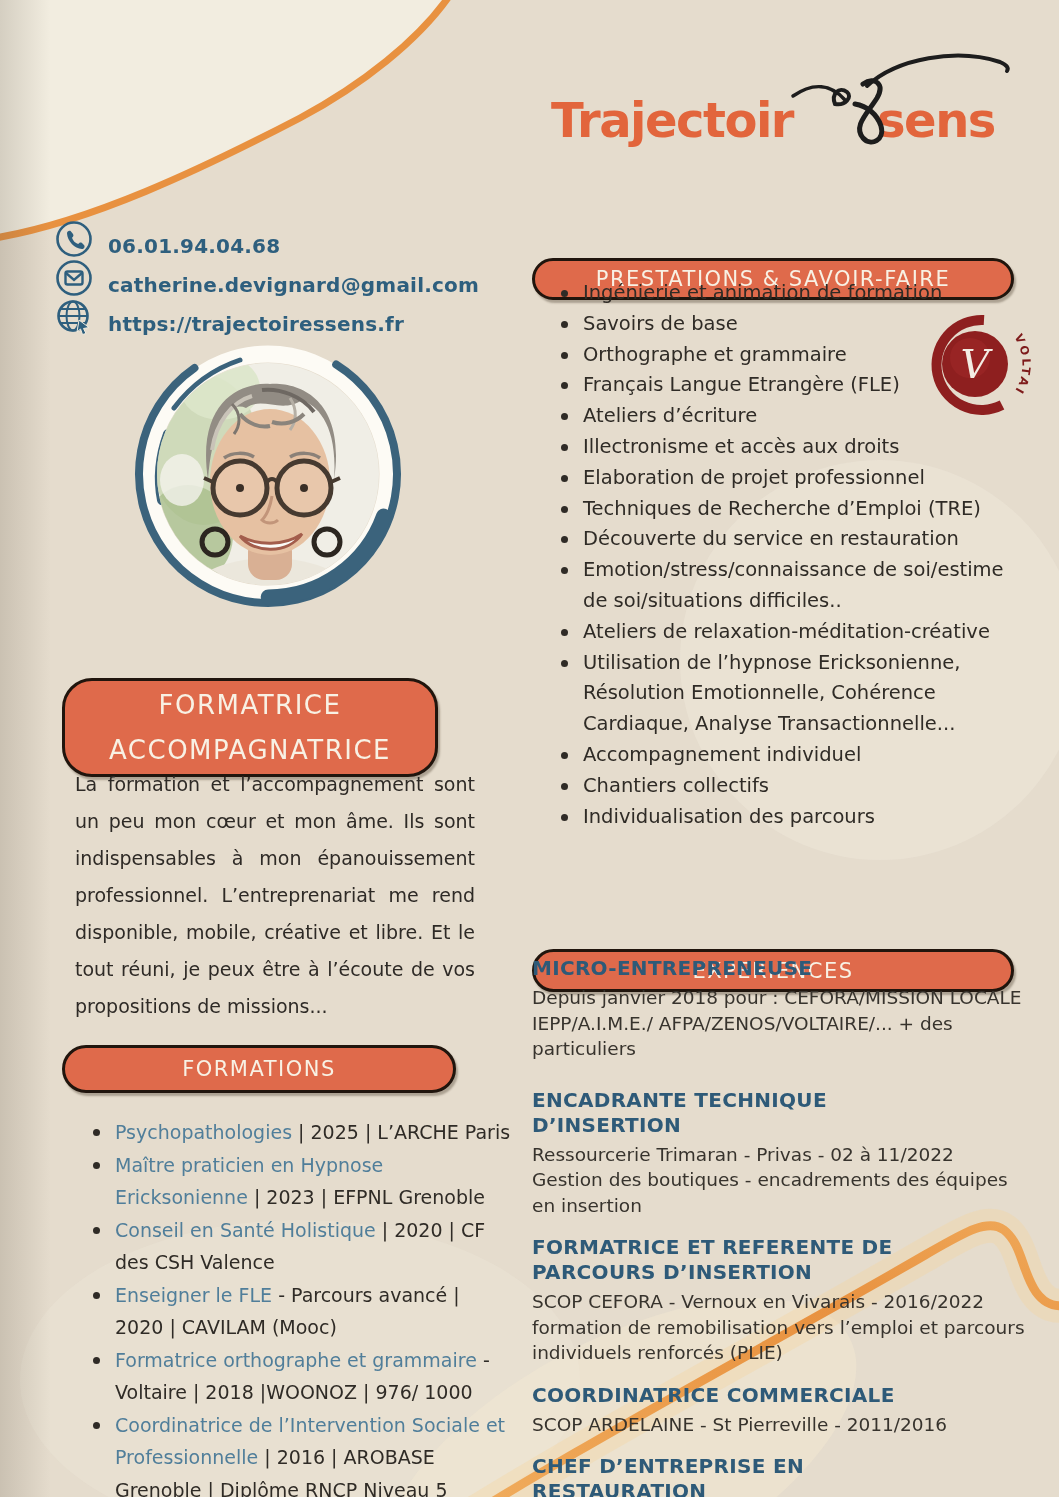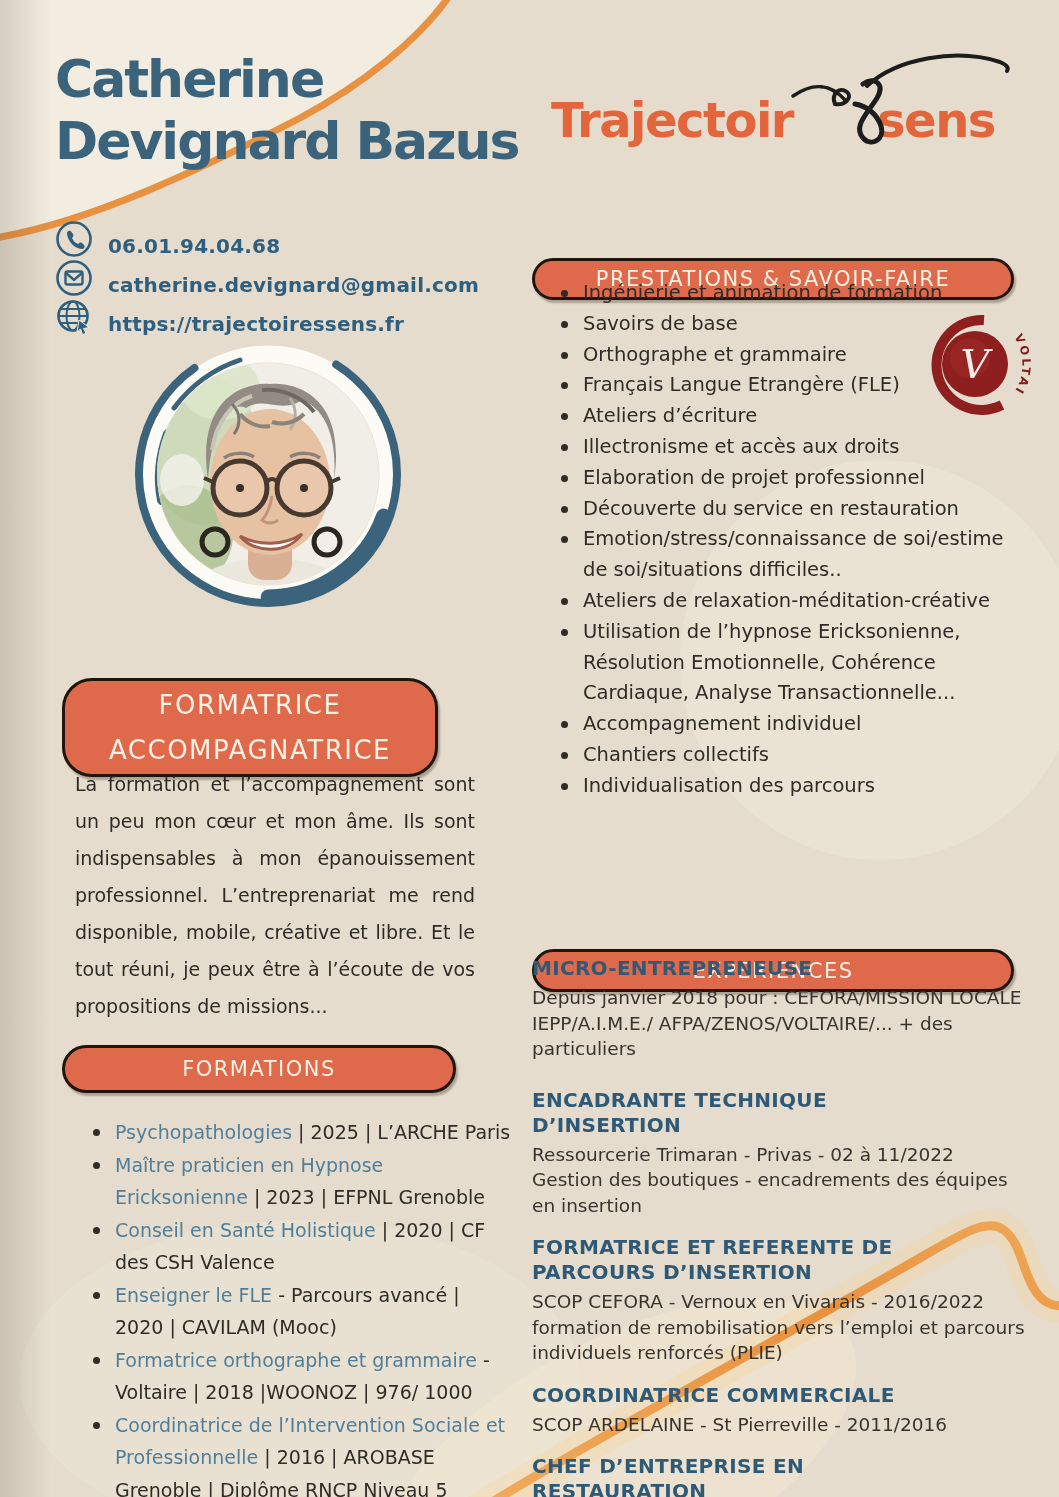--- a/index.html
+++ b/index.html
@@ -101,24 +101,20 @@
 
     <path d="M -5,238 C 90,222 200,170 300,118 C 360,86 420,40 452,-8 L -5,-8 Z" fill="#F2EDE0"></path>
     <path d="M -5,238 C 90,222 200,170 300,118 C 360,86 420,40 452,-8" stroke="#E89140" stroke-width="7" fill="none" stroke-linecap="round"></path>
 
     <ellipse cx="620" cy="1460" rx="260" ry="120" fill="#F3E9D2" opacity="0.45" transform="rotate(-28 620 1460)"></ellipse>
     <path d="M 400,1560 C 560,1455 770,1345 925,1255 C 965,1232 988,1218 1004,1230 C 1022,1244 1022,1272 1036,1292 C 1046,1306 1058,1308 1072,1304" stroke="#F7D49C" stroke-width="34" opacity="0.33" fill="none" stroke-linecap="round"></path>
     <path d="M 400,1560 C 560,1455 770,1345 925,1255 C 965,1232 988,1218 1004,1230 C 1022,1244 1022,1272 1036,1292 C 1046,1306 1058,1308 1072,1304" stroke="url(#sw)" stroke-width="9" fill="none" stroke-linecap="round"></path>
   </svg>
   <div class="left-shade"></div>
 
-  <div class="name">
-    <div>Catherine</div>
-    <div>Devignard Bazus</div>
-  </div>
 
   <div class="logo">
     <span class="w1">Trajectoir</span>
     <span class="w2">sens</span>
     <svg width="480" height="140" viewBox="0 0 480 140">
       <g fill="none" stroke="#1D1D1D" stroke-linecap="round">
         <path d="M 248,56 C 268,42 286,44 300,60" stroke-width="3.5"></path>
         <path d="M 290,64 C 286,54 294,46 302,52 C 308,57 300,66 290,64 Z" stroke-width="4"></path>
         <path d="M 318,44 C 330,36 340,44 332,58 C 322,74 308,86 318,98 C 326,107 340,100 336,86 C 332,74 322,66 310,64" stroke-width="5"></path>
         <path d="M 322,46 C 352,18 412,8 455,22 C 462,25 464,28 462,31" stroke-width="4"></path>
@@ -208,20 +204,21 @@
   </div>
 
   <ul class="blist list-prestations">
     <li>Ingénierie et animation de formation</li>
     <li>Savoirs de base</li>
     <li>Orthographe et grammaire</li>
     <li>Français Langue Etrangère (FLE)</li>
     <li>Ateliers d’écriture</li>
     <li>Illectronisme et accès aux droits</li>
     <li>Elaboration de projet professionnel</li>
+    <li>Techniques de Recherche d’Emploi (TRE)</li>
     <li>Découverte du service en restauration</li>
     <li>Emotion/stress/connaissance de soi/estime de soi/situations difficiles..</li>
     <li>Ateliers de relaxation-méditation-créative</li>
     <li>Utilisation de l’hypnose Ericksonienne, Résolution Emotionnelle, Cohérence Cardiaque, Analyse Transactionnelle...</li>
     <li>Accompagnement individuel</li>
     <li>Chantiers collectifs</li>
     <li>Individualisation des parcours</li>
   </ul>
 
   <svg class="voltaire" width="118" height="118" viewBox="0 0 118 118">

